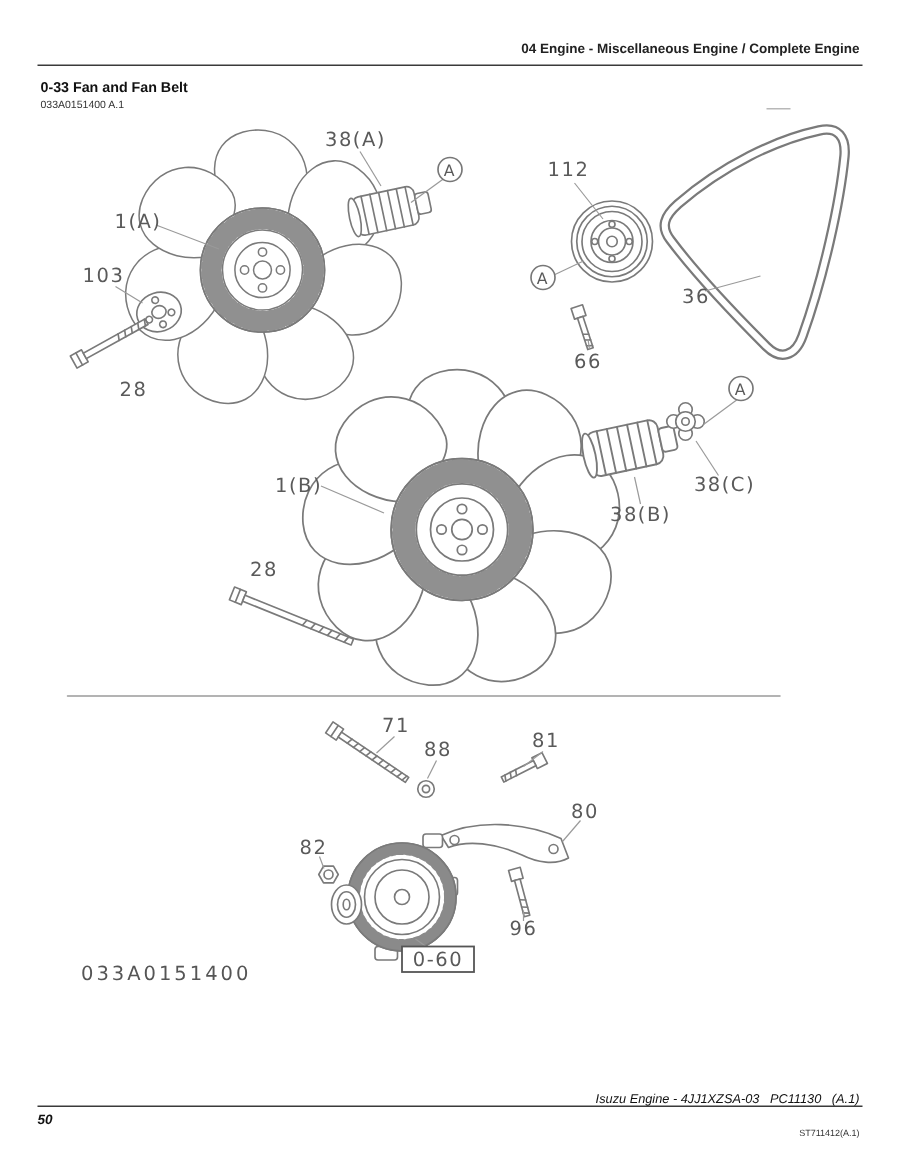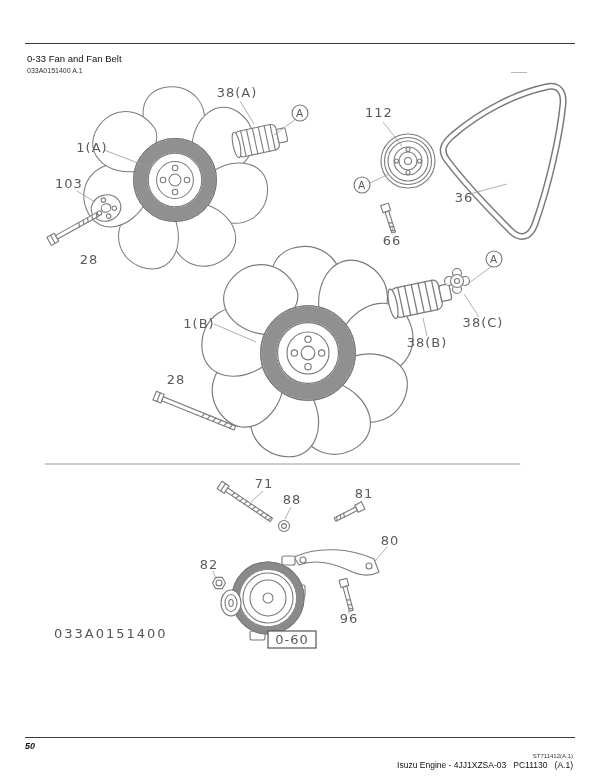--- a/index.html
+++ b/index.html
@@ -2,41 +2,42 @@
 <html><head>
 <meta charset="utf-8">
 <style>
   * { margin:0; padding:0; box-sizing:border-box; }
   html,body { background:#ffffff; }
   body { font-family:"Liberation Sans", sans-serif; }
   .page { position:relative; width:600px; height:776px; background:#fff; overflow:hidden; }
 
   .hdr       { position:absolute; top:27px; right:27px; font-size:9px; font-weight:bold; color:#222; }
   .hdr-rule  { position:absolute; top:43px; left:25px; right:25px; height:1px; background:#3a3a3a; }
-  .sec-title { position:absolute; top:53px; left:27px; font-size:9.5px; font-weight:normal; color:#111; }
+  .sec-title { position:absolute; top:53px; left:27px; font-size:9.5px; font-weight:bold; color:#111; }
   .sec-code  { position:absolute; top:67px; left:27px; font-size:7px; color:#333; }
   .rev-mark  { position:absolute; top:72px; left:511px; width:16px; height:1px; background:#b8b8b8; }
 
-  .caption   { position:absolute; top:626px; left:54px; font-size:13px; letter-spacing:2px; color:#555;
+  .caption   { position:absolute; top:642px; left:54px; font-size:13px; letter-spacing:2px; color:#555;
                font-family:"DejaVu Sans", sans-serif; }
 
   .ftr-rule  { position:absolute; top:737px; left:25px; right:25px; height:1px; background:#3a3a3a; }
   .ftr-page  { position:absolute; top:741px; left:25px; font-size:9px; font-weight:bold; color:#111;font-style:italic; }
-  .ftr-right { position:absolute; top:760px; right:27px; font-size:8.5px; color:#111; white-space:pre; }
+  .ftr-right { position:absolute; top:727px; right:27px; font-size:8.5px; color:#111; white-space:pre;font-style:italic; }
   .ftr-sub   { position:absolute; top:753px; right:27px; font-size:6px; color:#333; }
 
   svg.diagram { position:absolute; left:0; top:0; }
   .lbl { font-family:"DejaVu Sans", sans-serif; font-size:13px; fill:#5a5a5a; letter-spacing:1px; stroke:none; }
   .callout { font-size:10.5px; }
 </style>
 </head>
 <body>
 
 <div class="page">
 
+  <div class="hdr">04 Engine - Miscellaneous Engine / Complete Engine</div>
   <div class="hdr-rule"></div>
   <div class="sec-title">0-33 Fan and Fan Belt</div>
   <div class="sec-code">033A0151400 A.1</div>
   <div class="rev-mark"></div>
 
   <svg class="diagram" width="600" height="776" viewBox="0 0 600 776">
 
     <g stroke="#7a7a7a" stroke-width="1.1" fill="none" stroke-linecap="round" stroke-linejoin="round">
 
       <g transform="translate(175,180) scale(0.92)">

